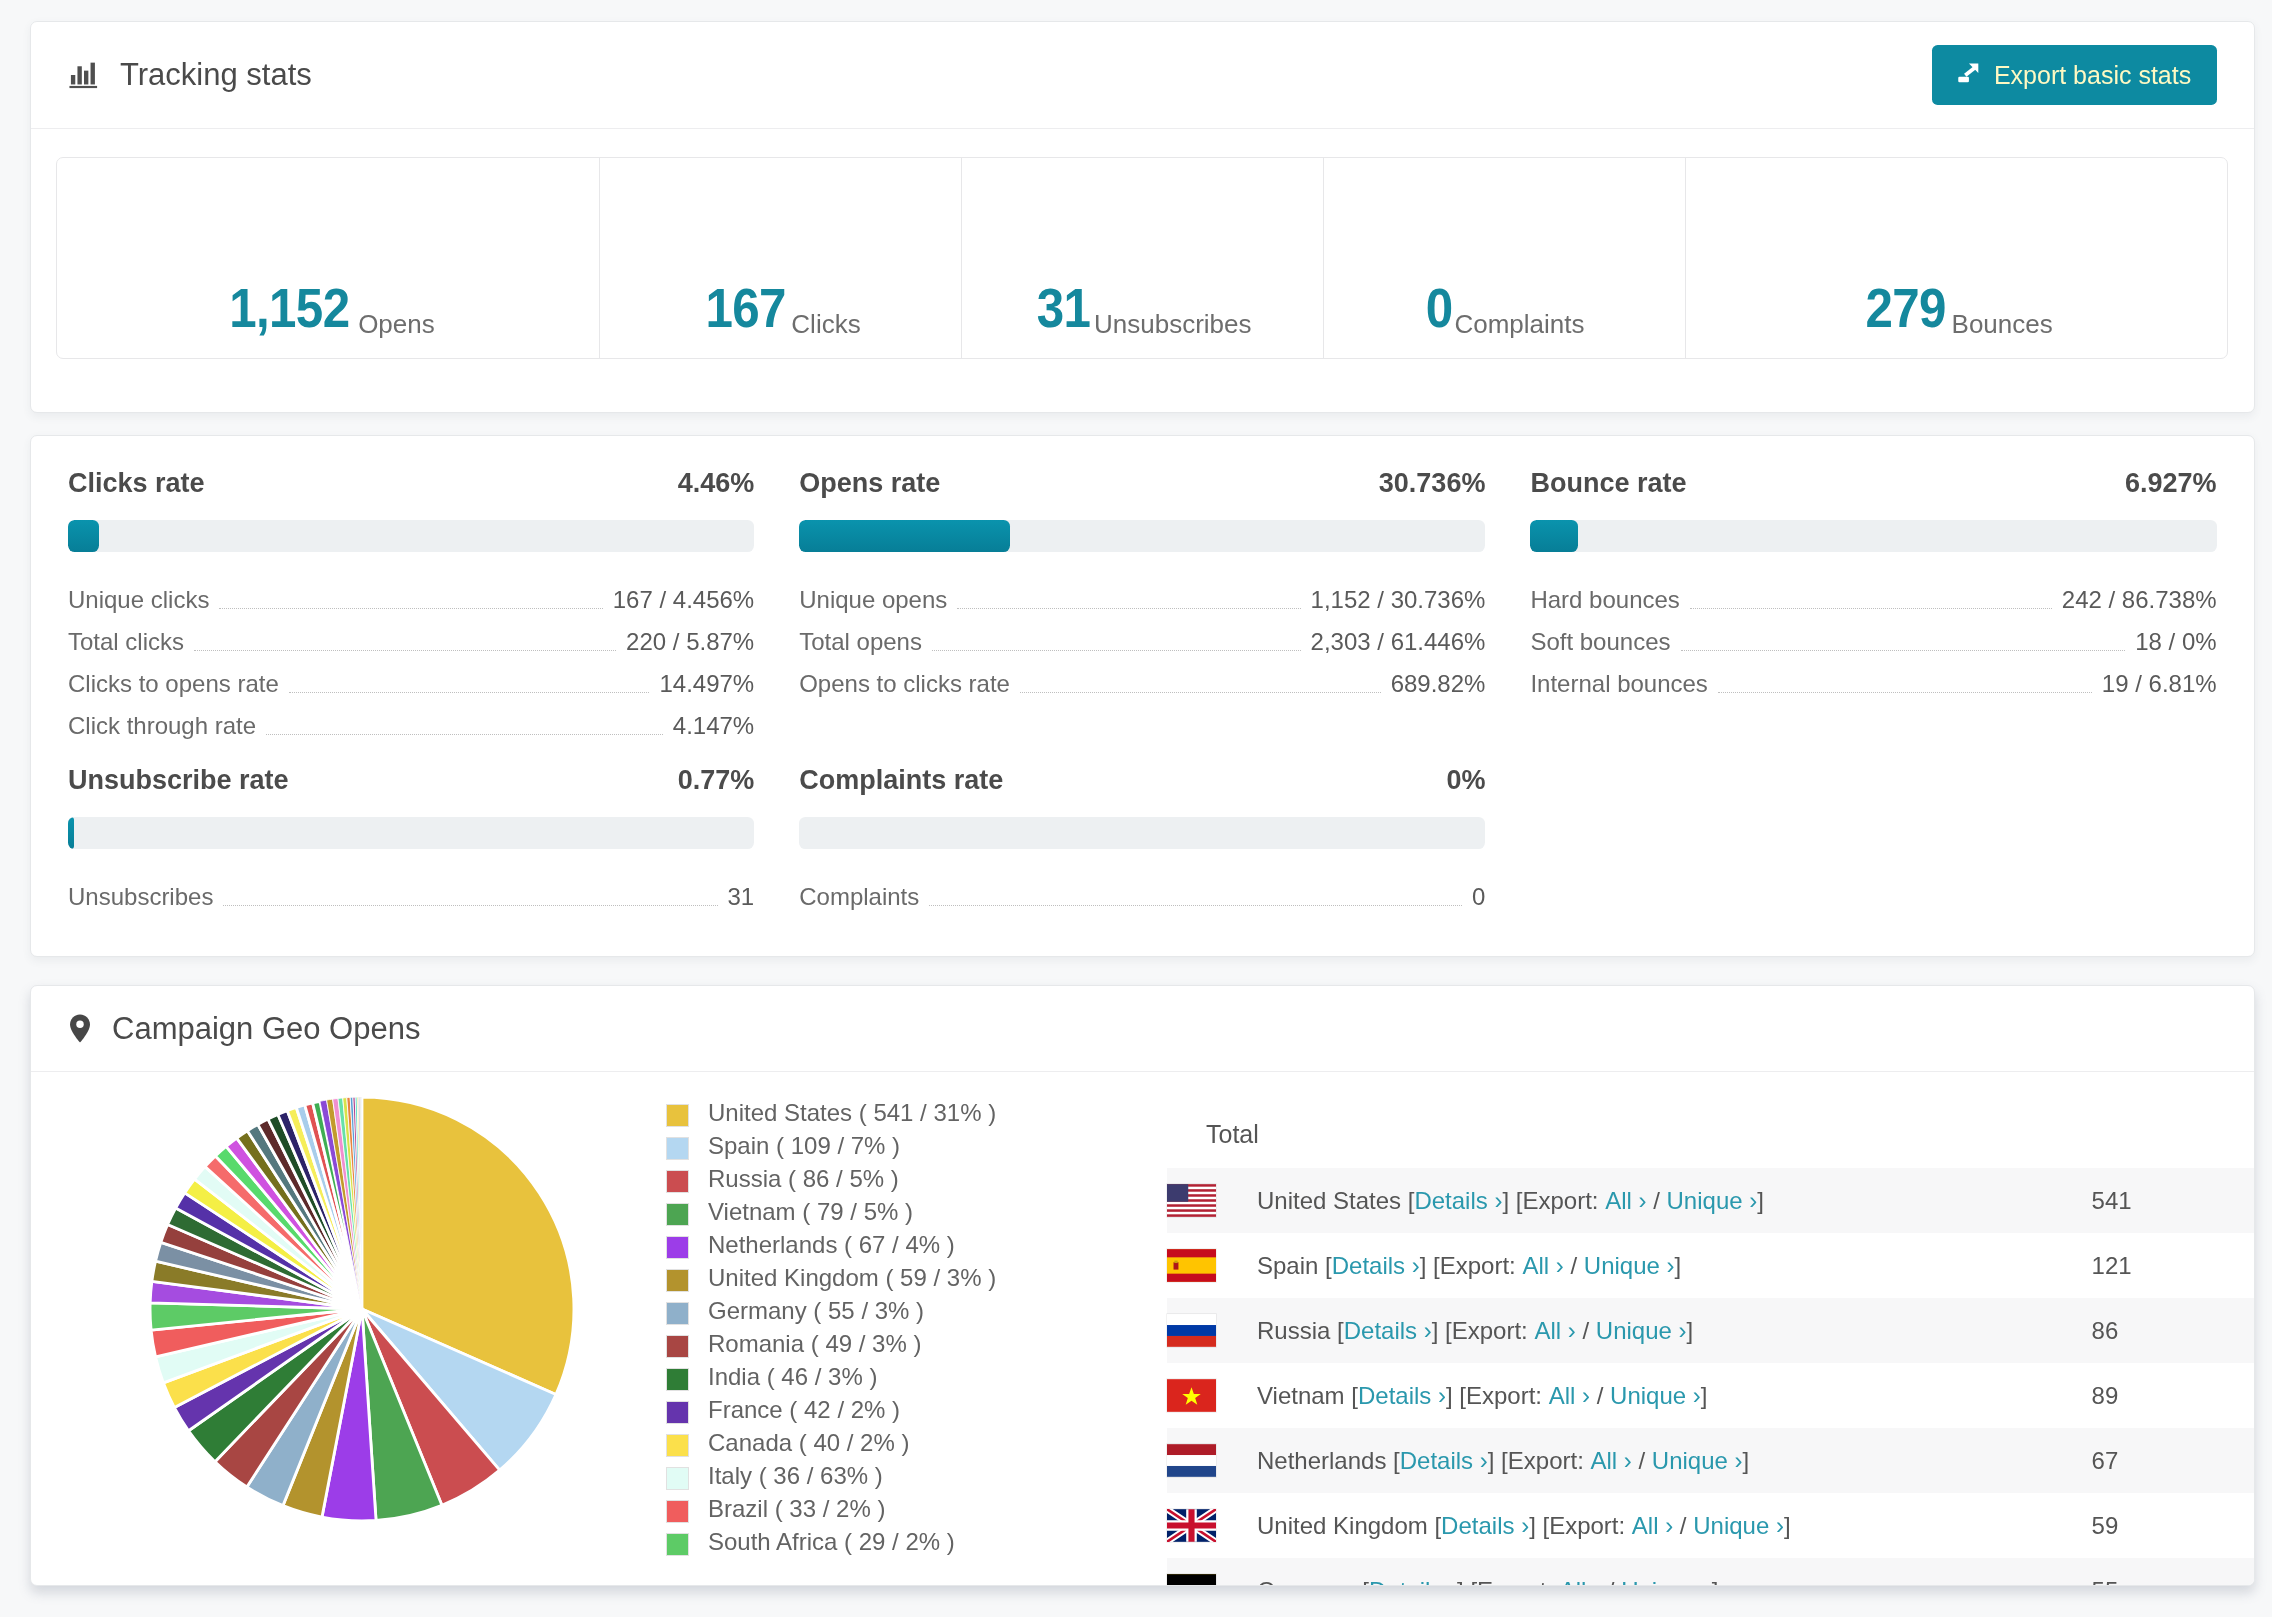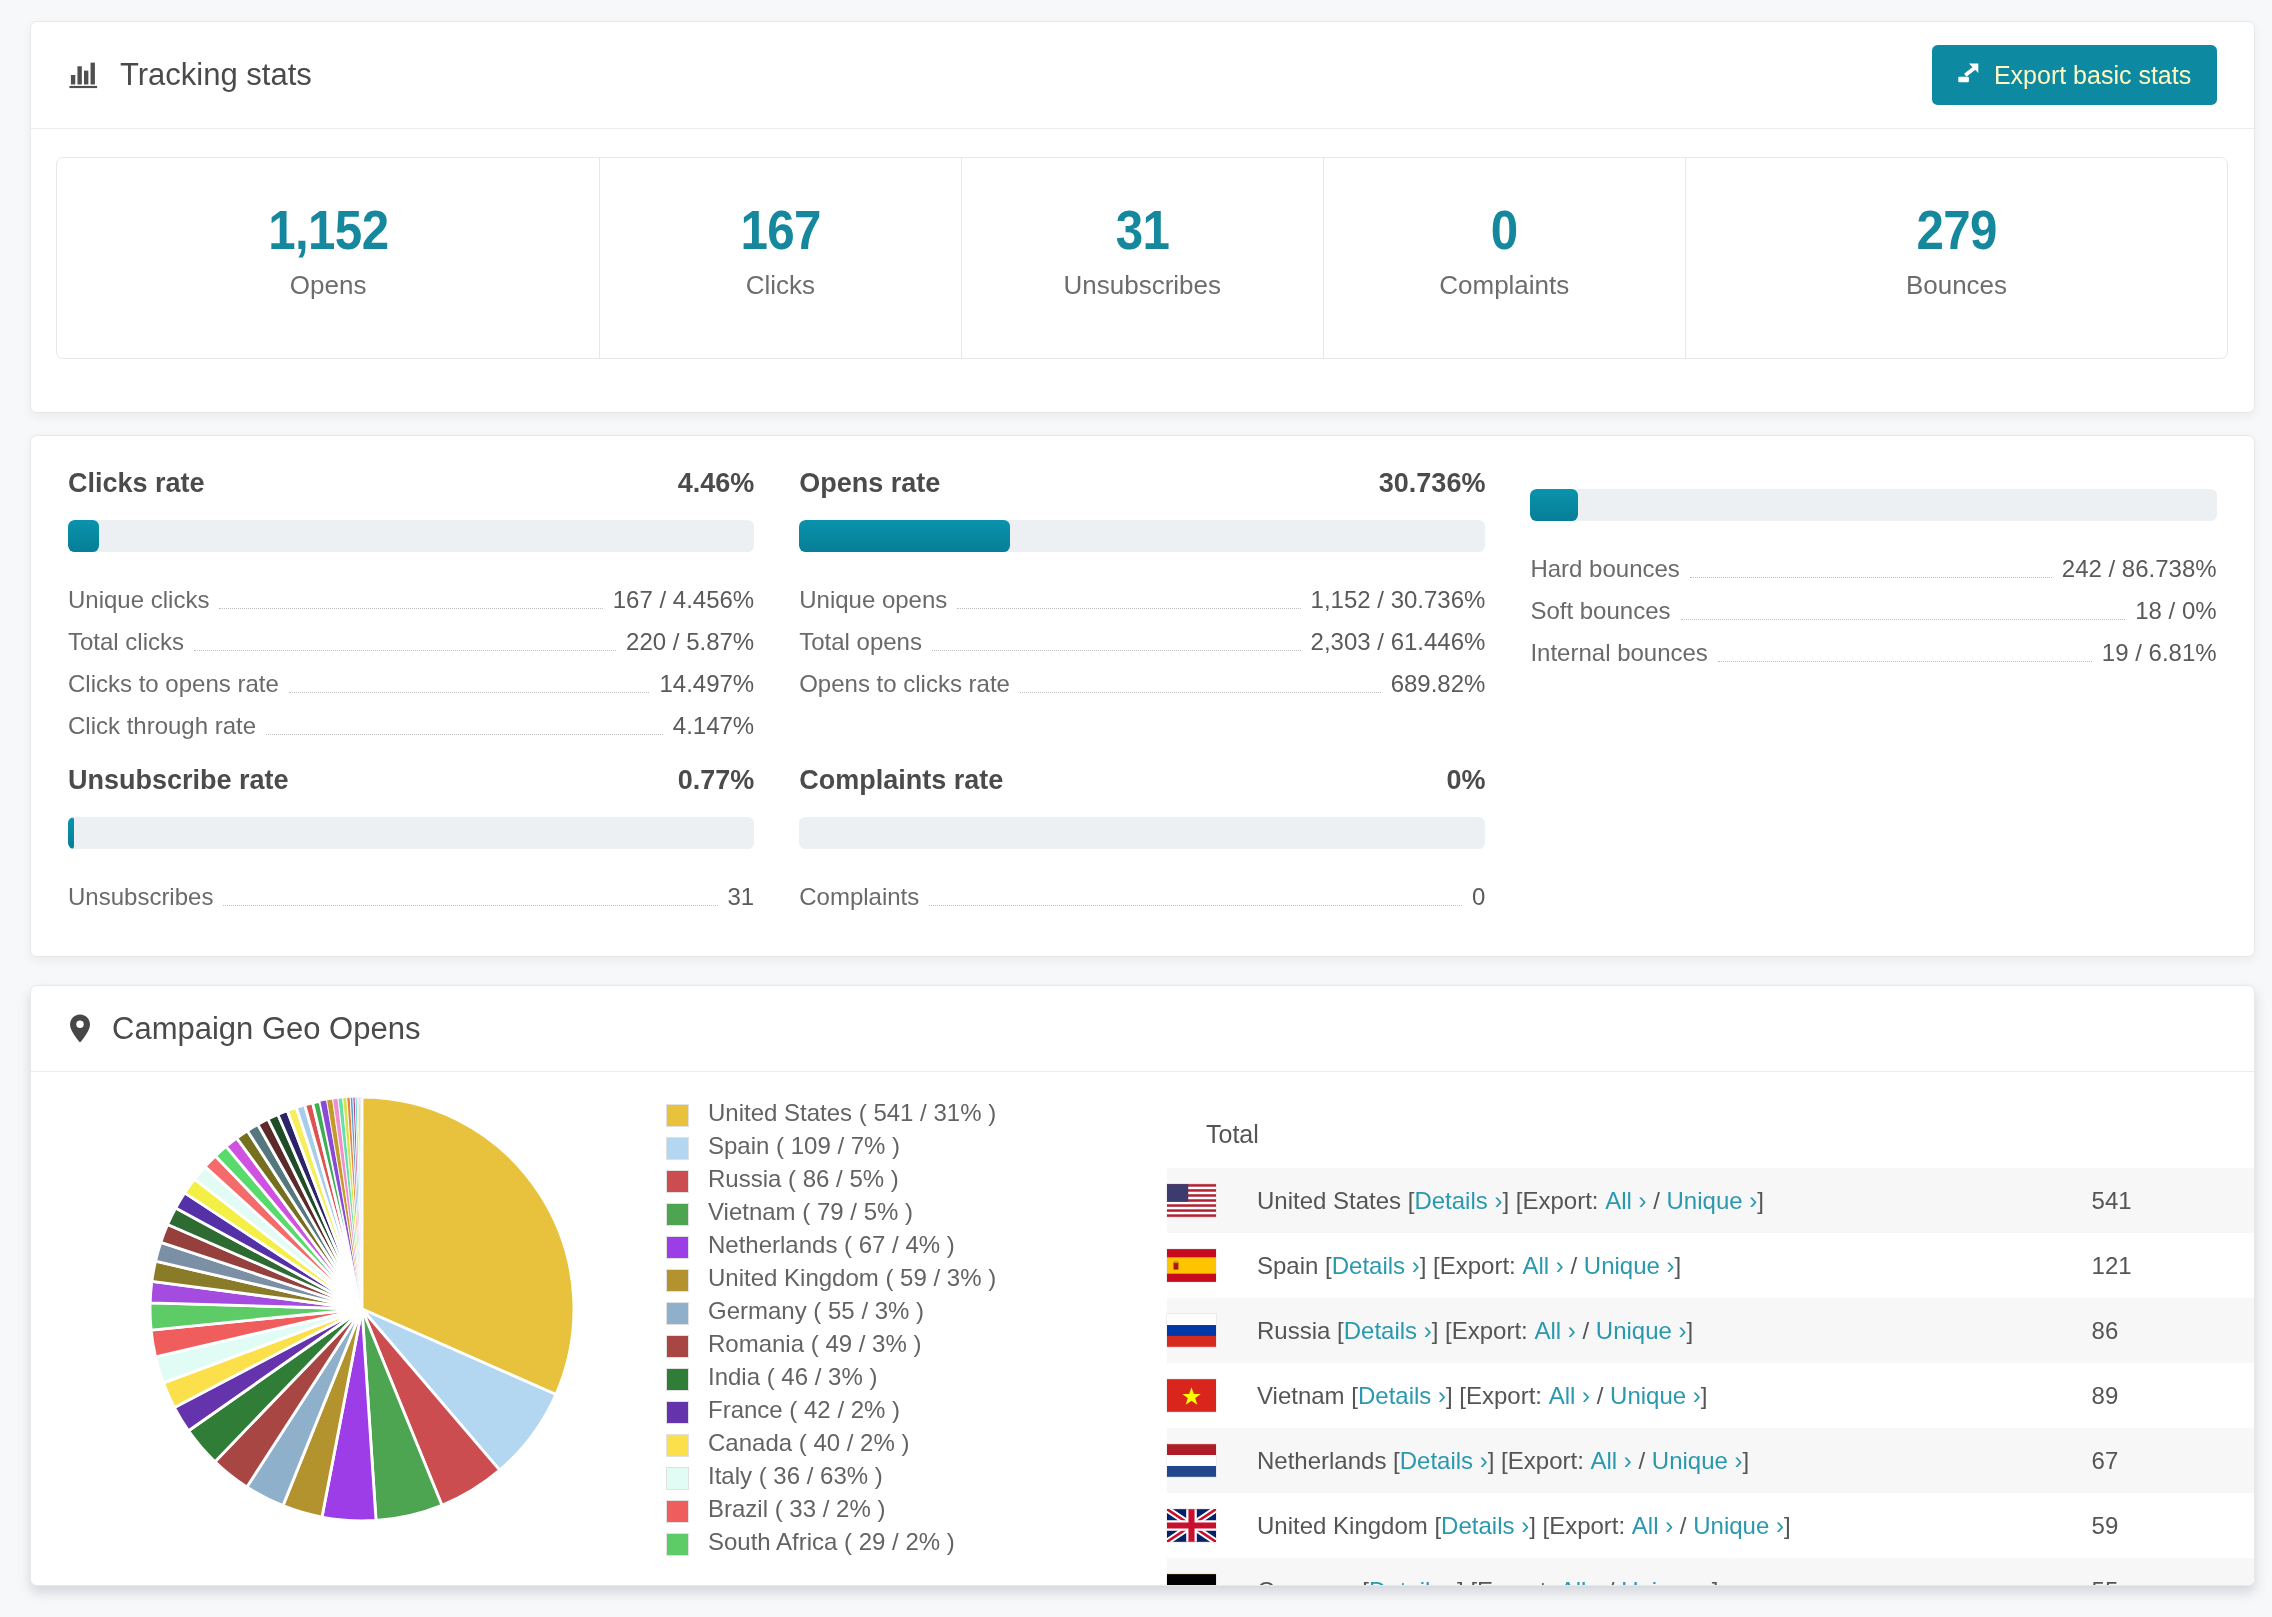--- a/index.html
+++ b/index.html
@@ -19,21 +19,21 @@
                padding:0 37px; height:107px; border-bottom:1.4px solid #ededef;}
   #card-geo .card-header{height:86px;}
   .card-title{display:flex; align-items:center; gap:20px; font-size:31px; font-weight:500; color:#4a4a4a;}
   .card-title .icon{display:flex; align-items:center;}
   .export-btn{display:flex; align-items:center; gap:14px; background:var(--teal); color:#fef9c3;
               border:none; border-radius:5.6px; font-size:25px; padding:15.5px 25.4px; cursor:pointer;
               font-family:inherit;}
   
   .stats-body{padding:28px 25.4px 0;}
   .stats-group{display:flex; border:0.7px solid #e7e7e9; border-radius:7px; height:202px; background:#fff;}
-  .stat-box{flex:1; display:flex; flex-direction:column; align-items:center; justify-content:center;
+  .stat-box{flex:1; display:flex; flex-direction:row; align-items:flex-end; justify-content:center;
             border-left:0.7px solid #e7e7e9; padding-bottom:18.4px;}
   .stat-box:first-child{border-left:none;}
   .stat-box.wide{flex:1.5;}
   .stat-value{font-size:56px; font-weight:700; color:var(--teal-text); display:inline-block;
               transform:scaleX(.88); letter-spacing:-0.7px;}
   .stat-label{font-size:26px; color:#6d6d6d; margin-top:8.5px;}
   
   .rates-grid{display:grid; grid-template-columns:repeat(3,1fr); column-gap:45px; row-gap:17px;
               padding:32px 37px 42px;}
   .rate-title{display:flex; justify-content:space-between; align-items:baseline;
@@ -179,20 +179,24 @@
               <span class="val">2,303 / 61.446%</span>
             </div>
             <div class="rrow">
               <span class="lbl">Opens to clicks rate</span>
               <span class="leader"></span>
               <span class="val">689.82%</span>
             </div>
           </div>
         </div>
         <div>
+          <div class="rate-title">
+            <span>Bounce rate</span>
+            <span>6.927%</span>
+          </div>
           <div class="rate-bar">
             <div class="rate-fill" style="width: max(6.927%, 5.6px);"></div>
           </div>
           <div class="rate-rows">
             <div class="rrow">
               <span class="lbl">Hard bounces</span>
               <span class="leader"></span>
               <span class="val">242 / 86.738%</span>
             </div>
             <div class="rrow">

